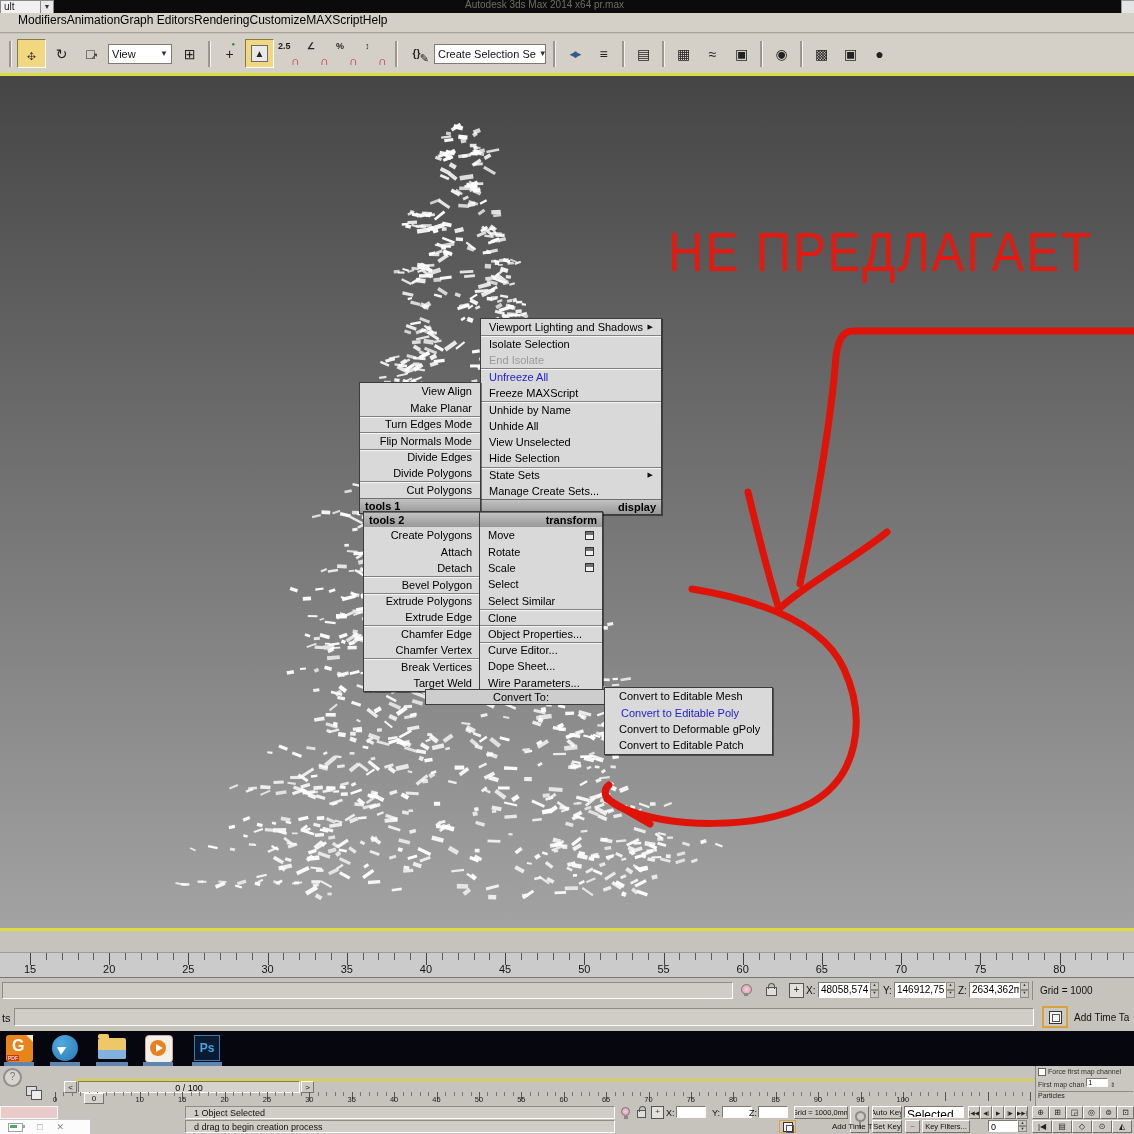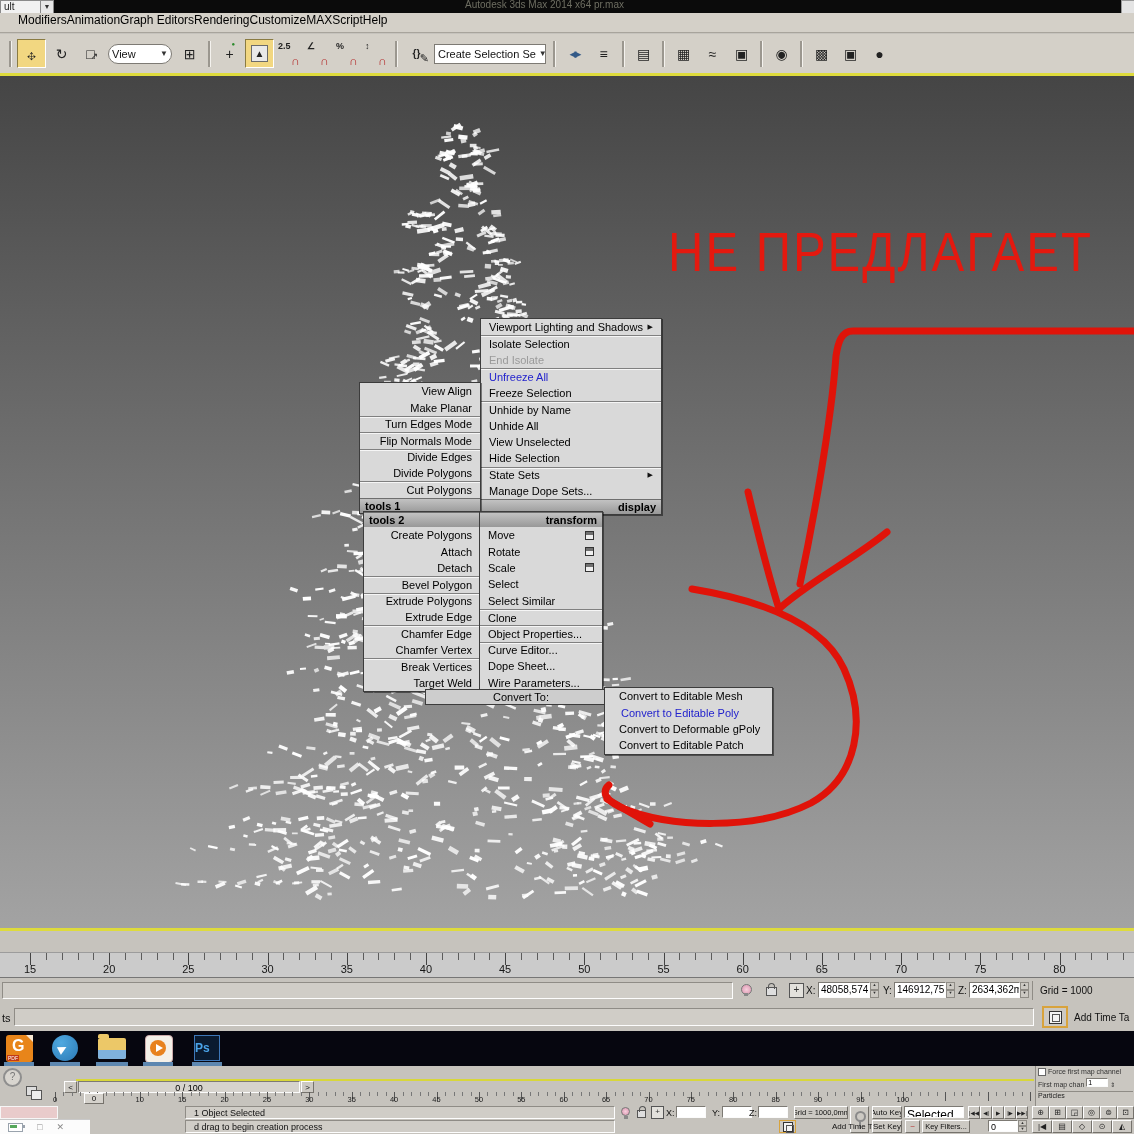--- a/index.html
+++ b/index.html
@@ -127,21 +127,21 @@
   .ic-folder{left:98px;top:1038px;width:28px;height:21px;position:absolute;background:#ecc868;border-radius:2px;}
   .ic-folder::before{content:"";position:absolute;left:0;top:-4px;width:11px;height:4px;background:#ecc868;border-radius:2px 2px 0 0;}
   .ic-folder::after{content:"";position:absolute;left:0;bottom:0;width:28px;height:9px;background:#7fb2dd;border-radius:0 0 2px 2px;}
   .ic-player{left:145px;top:1035px;width:26px;height:26px;position:absolute;background:#f4f0e8;border-radius:4px;
     border:1px solid #caa;}
   .ic-player .cir{position:absolute;left:4px;top:4px;width:16px;height:16px;border-radius:50%;background:#e8821e;}
   .ic-player .tri{position:absolute;left:10px;top:8px;width:0;height:0;border-left:7px solid #fff;
     border-top:4px solid transparent;border-bottom:4px solid transparent;}
   .ic-ps{left:194px;top:1035px;width:26px;height:26px;position:absolute;background:#0a1a2f;
     border:1px solid #3d77b8;box-sizing:border-box;color:#4aa3e8;font-weight:bold;font-size:12px;
-    display:flex;align-items:center;justify-content:flex-start;}
+    display:flex;align-items:center;justify-content:center;}
 
   
   #bottomstrip{left:0;top:1066px;width:1134px;height:68px;background:#c6c3bd;}
   .helpcirc{position:absolute;left:3px;top:1068px;width:15px;height:15px;border-radius:50%;
     border:2px solid #8f8f8f;color:#777;font-size:10px;text-align:center;line-height:14px;background:#d8d5cf;}
   .keysic{position:absolute;left:26px;top:1086px;width:9px;height:8px;border:1px solid #555;background:#ddd;}
   .keysic::after{content:"";position:absolute;left:4px;top:3px;width:9px;height:8px;border:1px solid #555;background:#eee;}
   #yline2{left:76px;top:1079px;width:958px;height:2px;background:#d8d73a;position:absolute;}
   .thumb{position:absolute;background:#d5d2cc;border:1px solid;border-color:#fdfdfd #75726c #75726c #fdfdfd;
     box-sizing:border-box;font-size:8px;display:flex;align-items:center;justify-content:center;color:#111;}
@@ -194,21 +194,21 @@
         </span>
         <span class="t-btn">
           <span class="g1">↻</span>
           <span class="g2"></span>
         </span>
         <span class="t-btn scale">
           <span class="g1">□</span>
           <span class="g2">↗</span>
         </span>
       </div>
-    <div class="tb-dd" style="width:56px;border-radius:10px;">
+    <div class="tb-dd" style="width:56px;">
       <span>View</span>
       <span class="dda">▼</span>
     </div>
     <div class="tgroup">
 
     <span class="t-btn">
           <span class="g1">⊞</span>
           <span class="g2"></span>
         </span>
         <span class="t-btn sep">
@@ -1726,21 +1726,21 @@
           <span>End Isolate</span>
           <span class="qarrow"></span>
         </div>
 
         <div class="qitem sep link">
           <span>Unfreeze All</span>
           <span class="qarrow"></span>
         </div>
 
         <div class="qitem">
-          <span>Freeze Selection</span>
+          <span>Freeze MAXScript</span>
           <span class="qarrow"></span>
         </div>
 
         <div class="qitem sep">
           <span>Unhide by Name</span>
           <span class="qarrow"></span>
         </div>
 
         <div class="qitem">
           <span>Unhide All</span>
@@ -1756,21 +1756,21 @@
           <span>Hide Selection</span>
           <span class="qarrow"></span>
         </div>
 
         <div class="qitem sep">
           <span>State Sets</span>
           <span class="qarrow">▶</span>
         </div>
 
         <div class="qitem">
-          <span>Manage Dope Sets...</span>
+          <span>Manage Create Sets...</span>
           <span class="qarrow"></span>
         </div>
       </div>
     <div class="qhead rt">display</div>
   </div>
 
   <div class="qmenu ralign" id="menu-tools1" style="left:359px;top:382px;width:120px;">
     <div>
 
         <div class="qitem">

